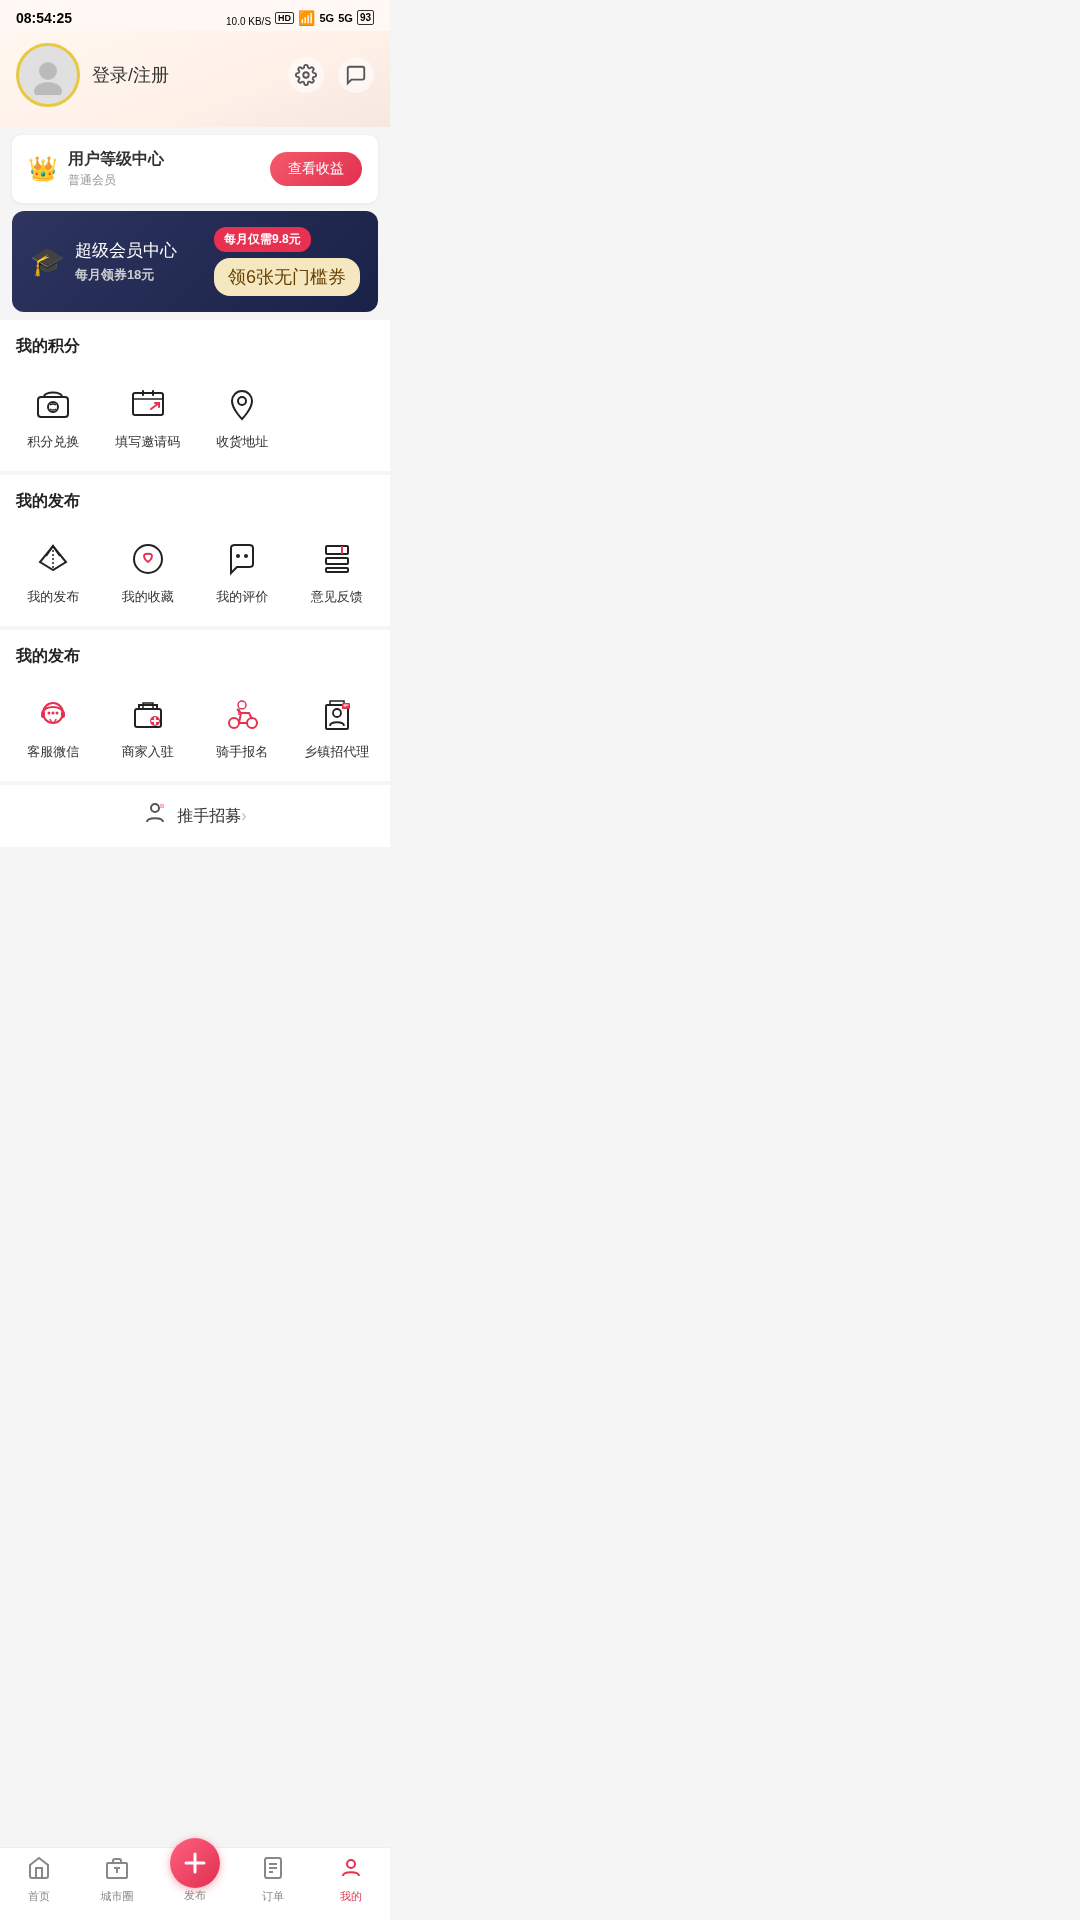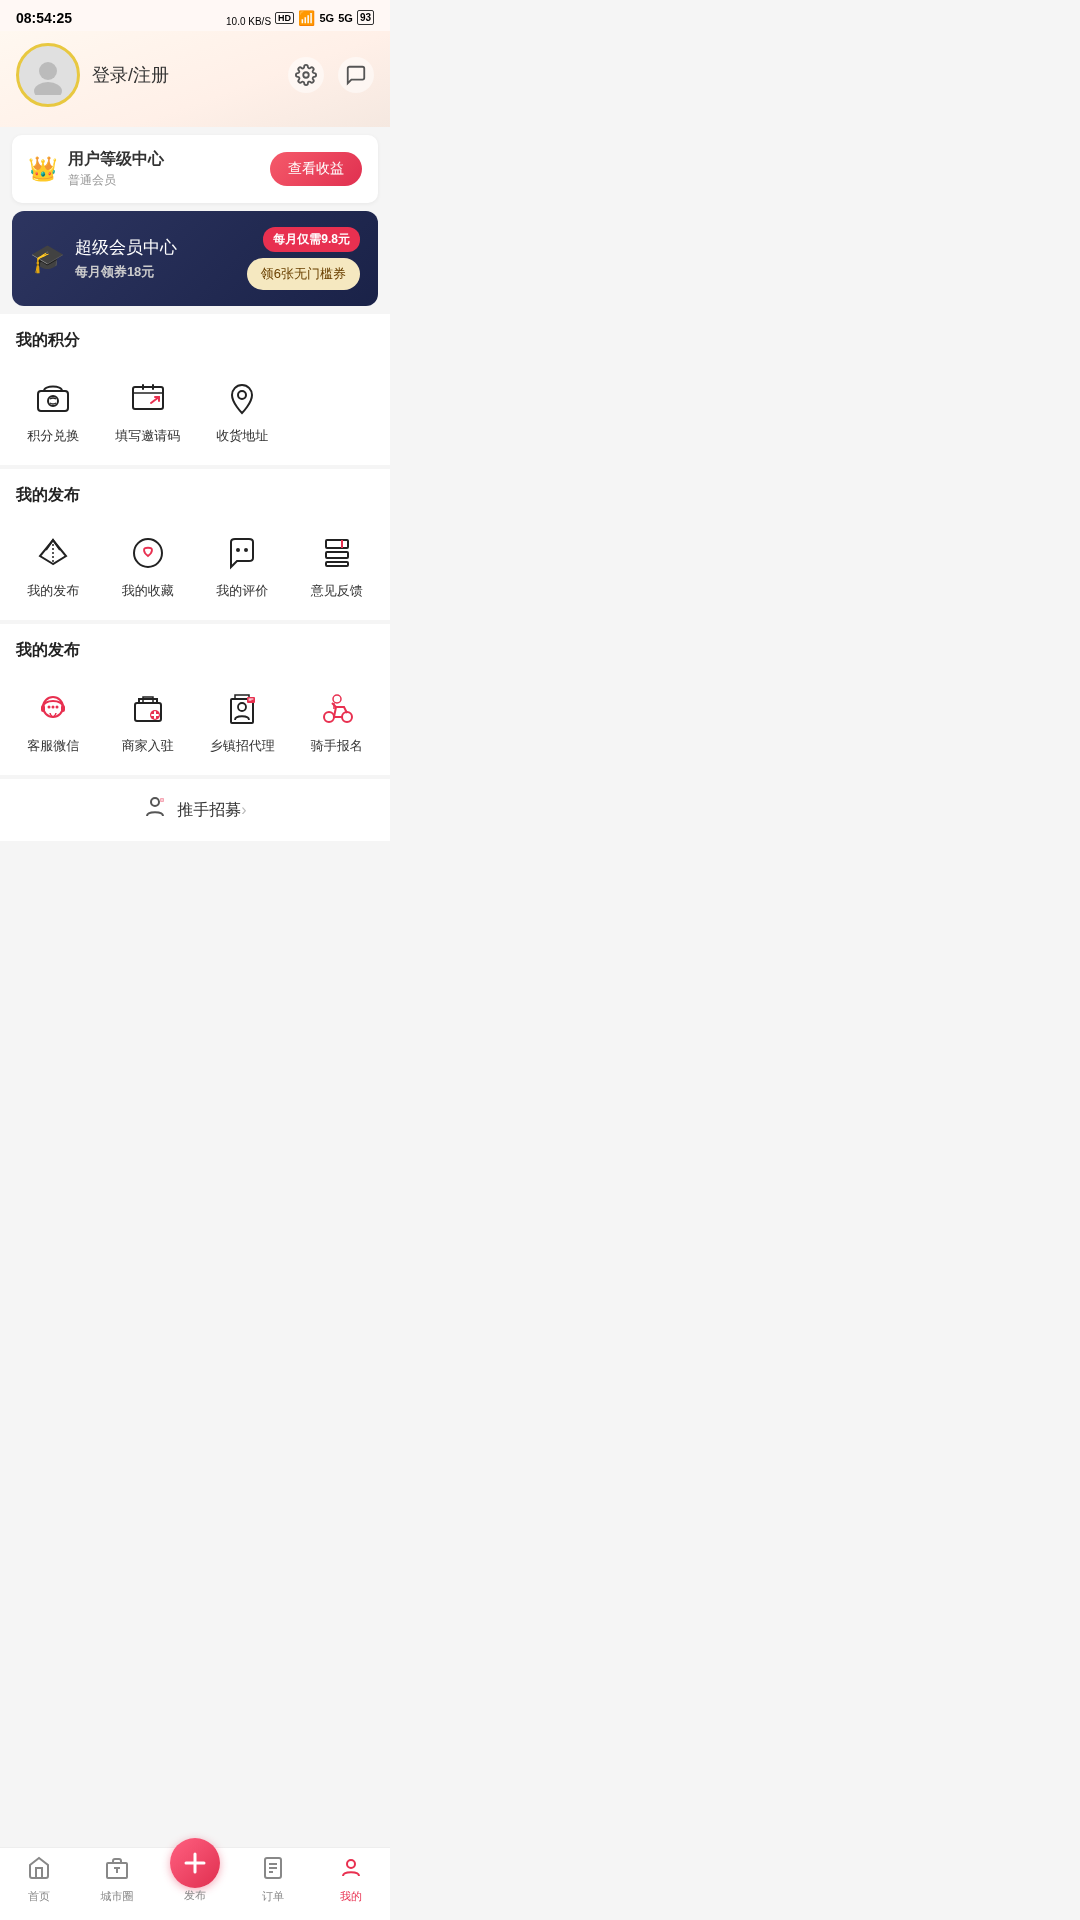--- a/index.html
+++ b/index.html
@@ -91,36 +91,36 @@
       display: flex;
       align-items: center;
       justify-content: space-between;
       position: relative;
       overflow: hidden;
     }
     .sm-left { display: flex; align-items: center; gap: 10px; }
     .sm-icon { font-size: 28px; }
     .sm-title { font-size: 17px; font-weight: 400; color: #fff; }
     .sm-sub { font-size: 13px; color: #ccc; margin-top: 4px; font-weight: bold; }
-    .sm-right { display: flex; flex-direction: column; align-items: flex-end; gap: 6px; }
+    .sm-right { display: flex; flex-direction: column; align-items: flex-start; gap: 6px; }
     .sm-badge {
       background: #e83050;
       color: #fff;
       font-size: 12px;
       font-weight: 600;
       padding: 4px 10px;
       border-radius: 12px;
     }
     .sm-btn {
       background: #f5e8c0;
       color: #6a4000;
       border: none;
       border-radius: 16px;
       padding: 7px 14px;
-      font-size: 13px;
+      font-size: 18px;
       font-weight: 500;
       cursor: pointer;
     }
 
     
     .grid-section {
       background: #fff;
       margin: 4px 0;
       padding: 16px 8px 8px;
     }
@@ -413,47 +413,47 @@
             <circle cx="30" cy="30" r="5" fill="#e83050"></circle>
             <path d="M30 27 L30 33 M27 30 L33 30" stroke="#fff" stroke-width="2" stroke-linecap="round"></path>
           </svg>
         </div>
         <span class="icon-label">商家入驻</span>
       </div>
 
       <div class="icon-item">
         <div class="icon-circle">
           <svg width="46" height="46" viewBox="0 0 46 46">
-            <rect x="12" y="14" width="22" height="24" rx="1" fill="none" stroke="#222" stroke-width="2"></rect>
-            <path d="M16 14 L16 10 L30 10 L30 14" fill="none" stroke="#222" stroke-width="1.5"></path>
-
-            <circle cx="23" cy="22" r="4" fill="none" stroke="#222" stroke-width="1.8"></circle>
-            <path d="M16 35 C16 30 30 30 30 35" fill="none" stroke="#222" stroke-width="1.8"></path>
-
-            <rect x="28" y="12" width="8" height="6" rx="1" fill="#e83050"></rect>
-            <path d="M30 15 L32 15 M30 14 L34 14" stroke="#fff" stroke-width="1" stroke-linecap="round"></path>
-          </svg>
-        </div>
-        <span class="icon-label">乡镇招代理</span>
-      </div>
-
-      <div class="icon-item">
-        <div class="icon-circle">
-          <svg width="46" height="46" viewBox="0 0 46 46">
 
             <ellipse cx="15" cy="32" rx="5" ry="5" fill="none" stroke="#e83050" stroke-width="2"></ellipse>
             <ellipse cx="33" cy="32" rx="5" ry="5" fill="none" stroke="#e83050" stroke-width="2"></ellipse>
             <path d="M20 32 L28 32" stroke="#e83050" stroke-width="2"></path>
             <path d="M20 32 L22 22 L30 22 L33 28" fill="none" stroke="#e83050" stroke-width="2"></path>
             <path d="M22 22 L18 18" stroke="#e83050" stroke-width="2"></path>
             <circle cx="23" cy="14" r="4" fill="none" stroke="#e83050" stroke-width="1.5"></circle>
             <path d="M20 18 L20 24" stroke="#e83050" stroke-width="1.5"></path>
           </svg>
         </div>
         <span class="icon-label">骑手报名</span>
+      </div>
+
+      <div class="icon-item">
+        <div class="icon-circle">
+          <svg width="46" height="46" viewBox="0 0 46 46">
+            <rect x="12" y="14" width="22" height="24" rx="1" fill="none" stroke="#222" stroke-width="2"></rect>
+            <path d="M16 14 L16 10 L30 10 L30 14" fill="none" stroke="#222" stroke-width="1.5"></path>
+
+            <circle cx="23" cy="22" r="4" fill="none" stroke="#222" stroke-width="1.8"></circle>
+            <path d="M16 35 C16 30 30 30 30 35" fill="none" stroke="#222" stroke-width="1.8"></path>
+
+            <rect x="28" y="12" width="8" height="6" rx="1" fill="#e83050"></rect>
+            <path d="M30 15 L32 15 M30 14 L34 14" stroke="#fff" stroke-width="1" stroke-linecap="round"></path>
+          </svg>
+        </div>
+        <span class="icon-label">乡镇招代理</span>
       </div>
     </div>
   </div>
 
   <div class="recruit-section">
     <div class="recruit-left">
       <span class="recruit-icon">
         <svg width="24" height="24" viewBox="0 0 24 24" fill="none" stroke="#555" stroke-width="2">
           <circle cx="12" cy="7" r="4"></circle>
           <path d="M4 21 C4 16 20 16 20 21"></path>

